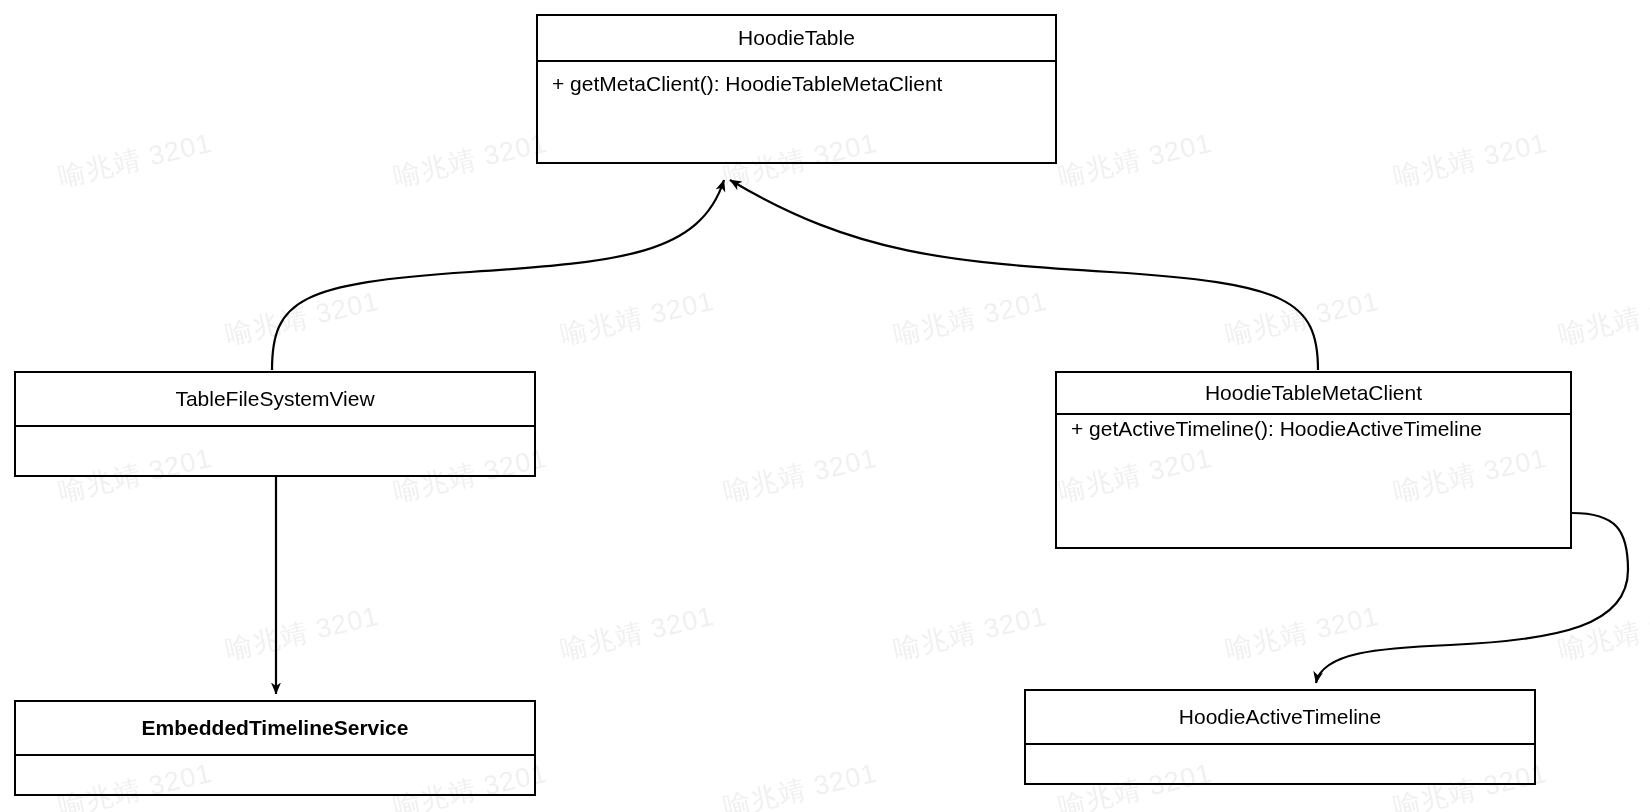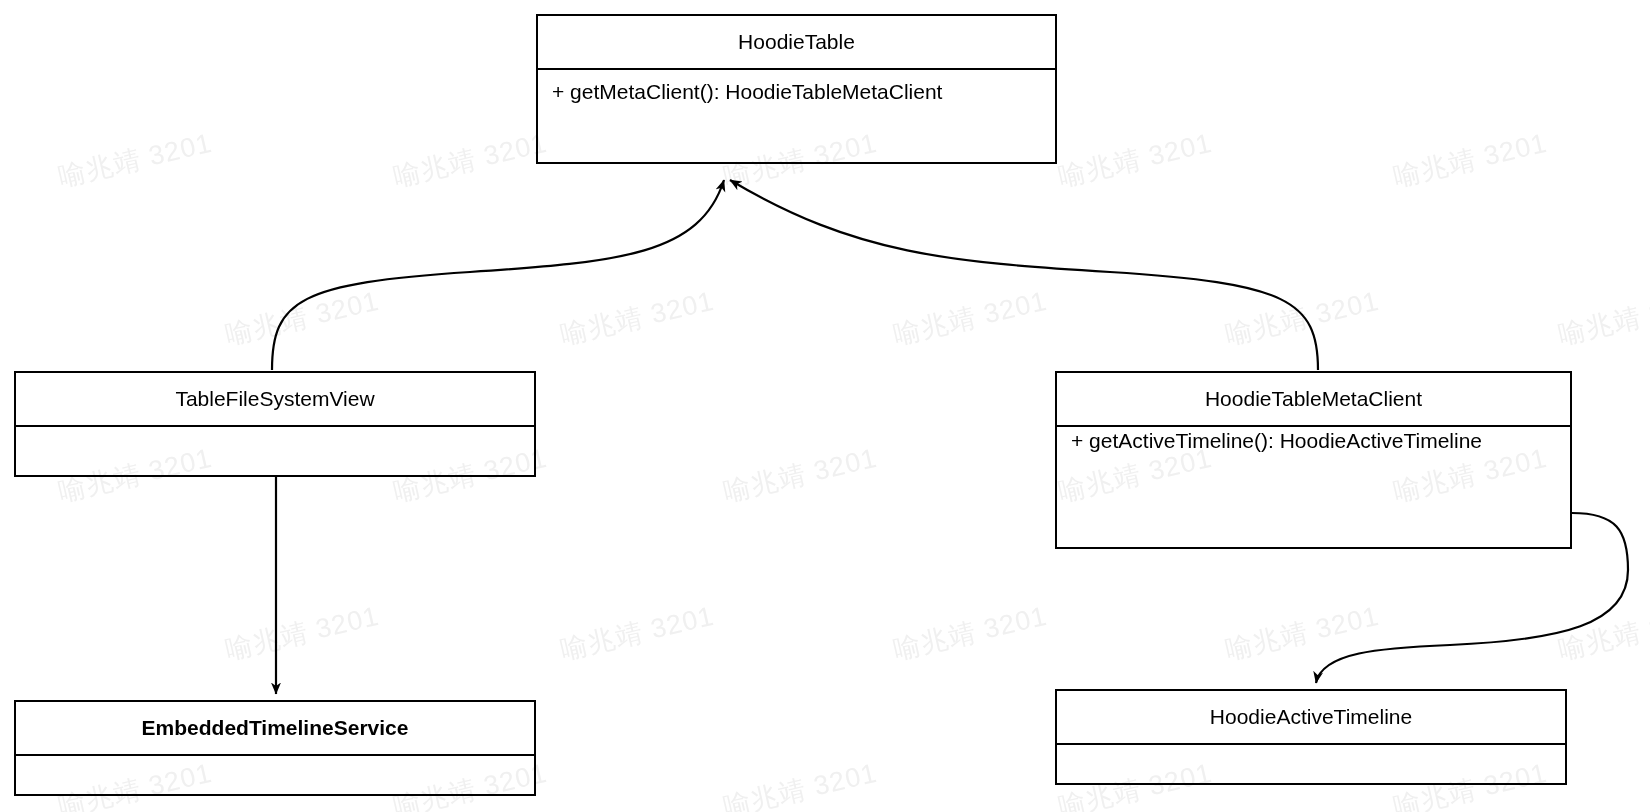--- a/index.html
+++ b/index.html
@@ -126,47 +126,47 @@
 
     <path d="M 1318,370 C 1318,300 1286,283 1110,272 C 950,262 856,255 730,180" fill="none" stroke="#000000" stroke-width="2.2" marker-end="url(#openArrow)"></path>
 
     <path d="M 276,477 L 276,694" fill="none" stroke="#000000" stroke-width="2.2" marker-end="url(#openArrow)"></path>
 
     <path d="M 1572,513 C 1616,513 1628,530 1628,570 C 1628,625 1560,640 1450,645
              C 1380,648 1322,652 1316,683" fill="none" stroke="#000000" stroke-width="2.2" marker-end="url(#openArrow)"></path>
   </svg>
 
   <div class="umlclass" style="left:536px; top:14px; width:521px; height:150px;">
-    <div class="compartment cls-name" style="height:52px;">HoodieTable</div>
+    <div class="compartment cls-name" style="height:44px;">HoodieTable</div>
     <div class="compartment cls-ops" style="height:94px;">
       <div class="op" style="height:32px; padding-top:9px;">+ getMetaClient(): HoodieTableMetaClient</div>
     </div>
   </div>
 
   <div class="umlclass" style="left:14px; top:371px; width:522px; height:106px;text-align:right;">
     <div class="compartment cls-name" style="height:52px;">TableFileSystemView</div>
     <div class="compartment cls-ops" style="height:50px;">
       <div class="op empty" style="height:50px;"></div>
     </div>
   </div>
 
   <div class="umlclass" style="left:1055px; top:371px; width:517px; height:178px;">
-    <div class="compartment cls-name" style="height:52px;">HoodieTableMetaClient</div>
+    <div class="compartment cls-name" style="height:40px;">HoodieTableMetaClient</div>
     <div class="compartment cls-ops" style="height:122px;">
       <div class="op" style="height:49px; padding-top:1px;">+ getActiveTimeline(): HoodieActiveTimeline</div>
     </div>
   </div>
 
   <div class="umlclass" style="left:14px; top:700px; width:522px; height:96px;">
     <div class="compartment cls-name" style="height:52px;font-weight:bold;">EmbeddedTimelineService</div>
     <div class="compartment cls-ops" style="height:40px;">
       <div class="op empty" style="height:40px;"></div>
     </div>
   </div>
 
-  <div class="umlclass" style="left:1055px; top:689px; width:512px; height:96px;">
+  <div class="umlclass" style="left:1024px; top:689px; width:512px; height:96px;">
     <div class="compartment cls-name" style="height:52px;">HoodieActiveTimeline</div>
     <div class="compartment cls-ops" style="height:40px;">
       <div class="op empty" style="height:40px;"></div>
     </div>
   </div>
 
 </div>
 
 </body></html>

